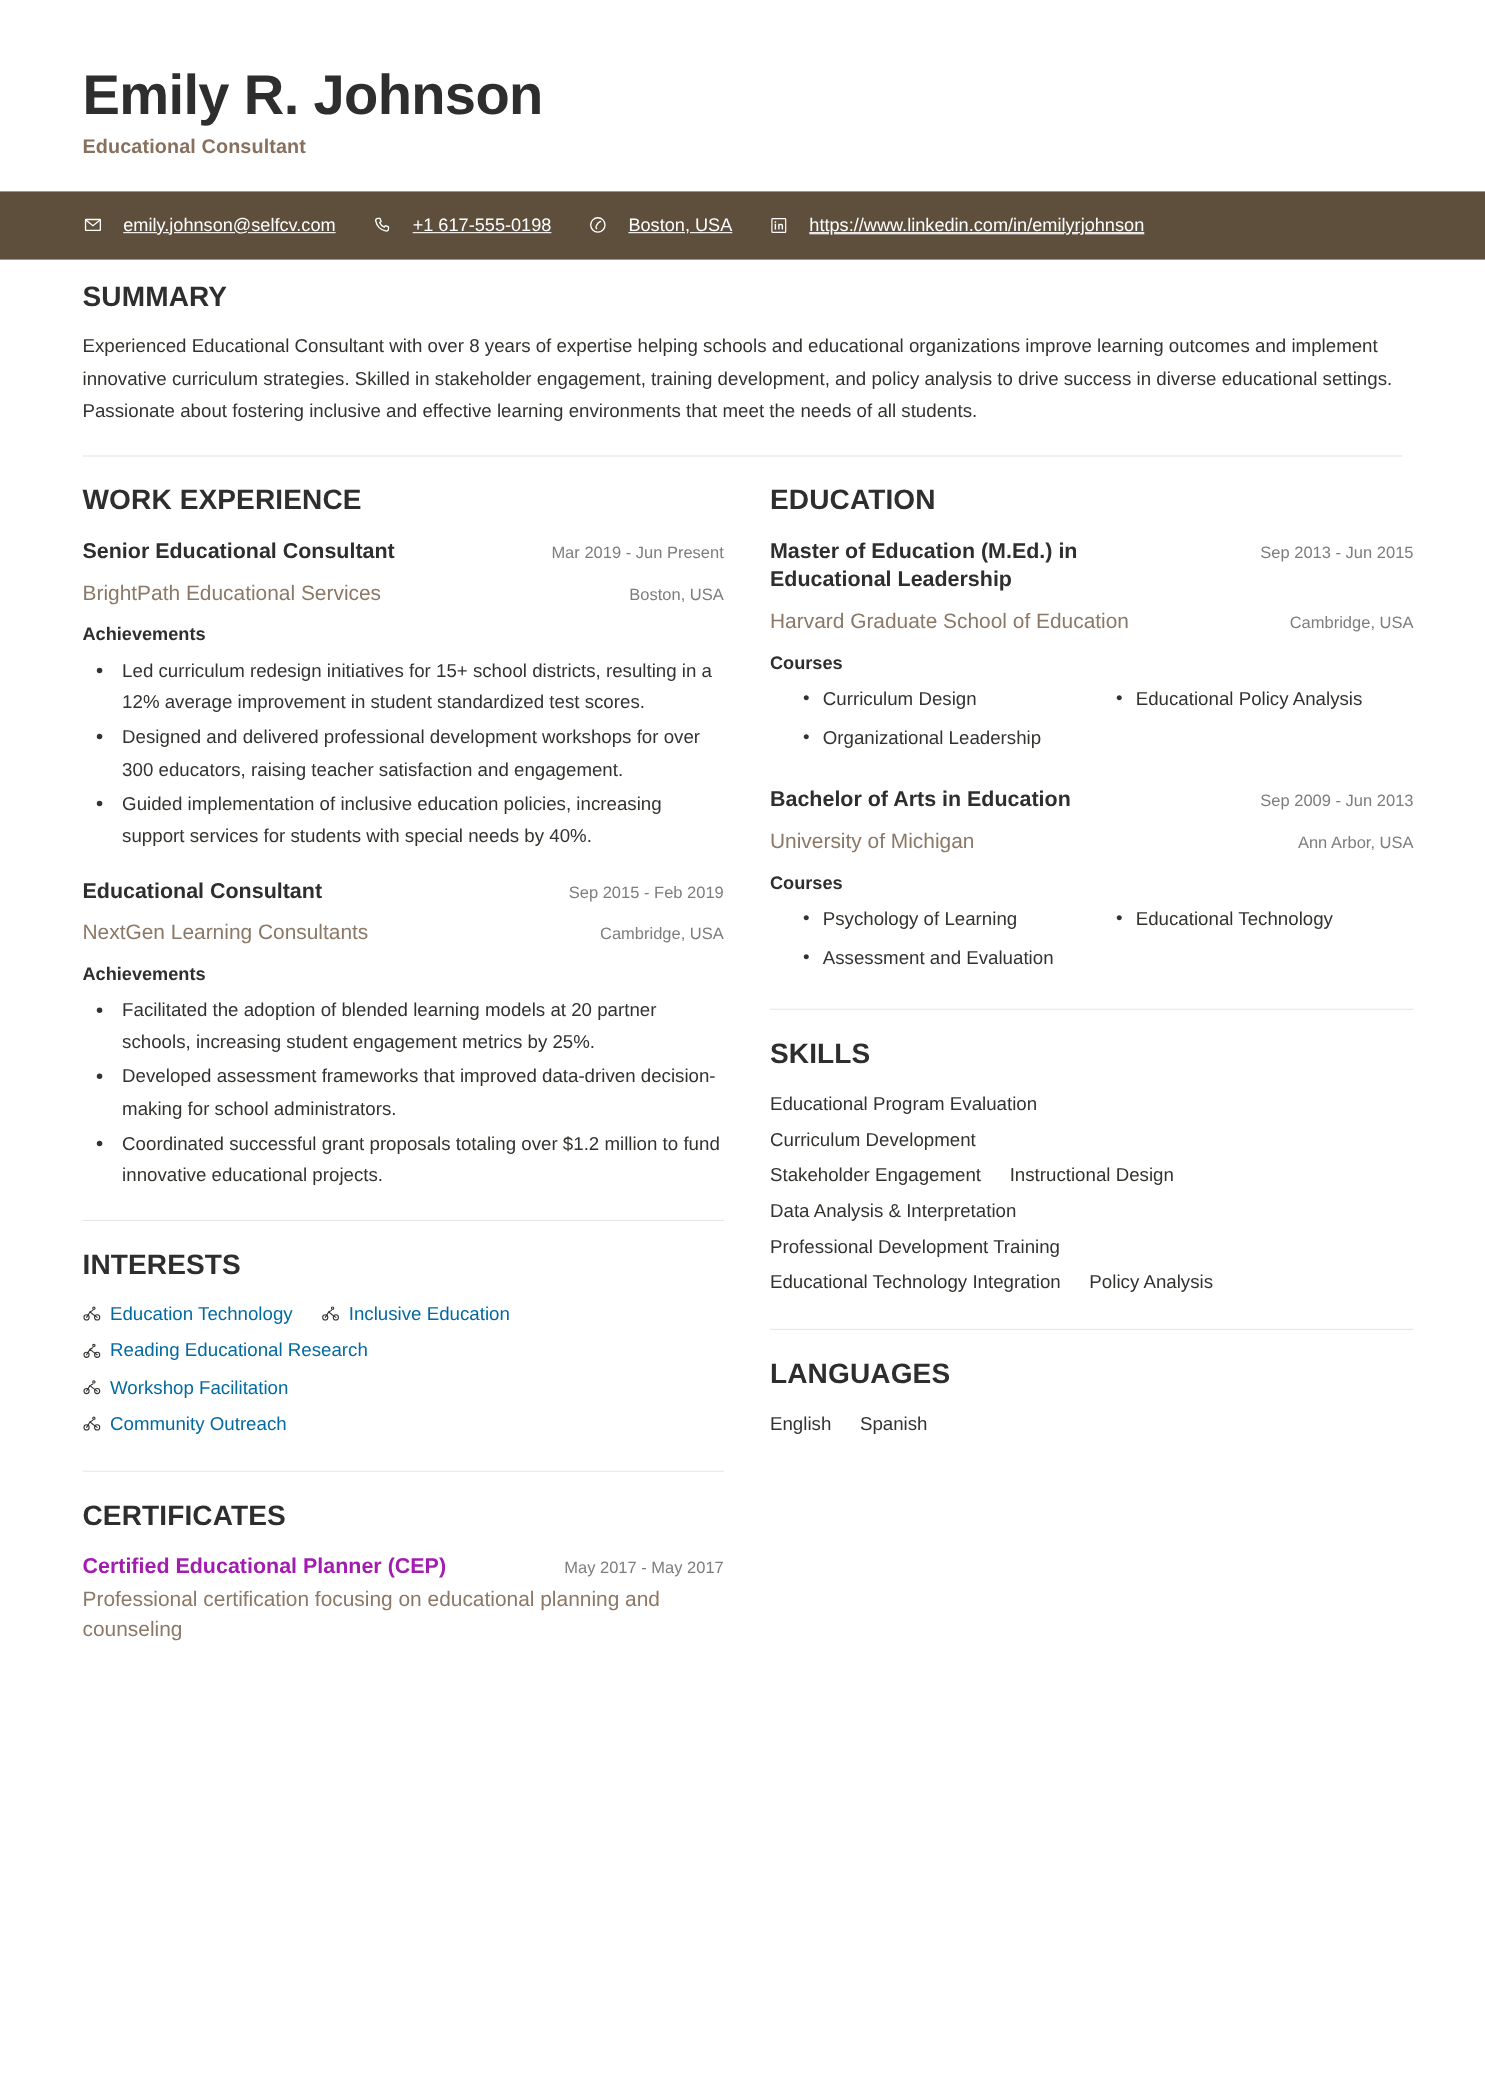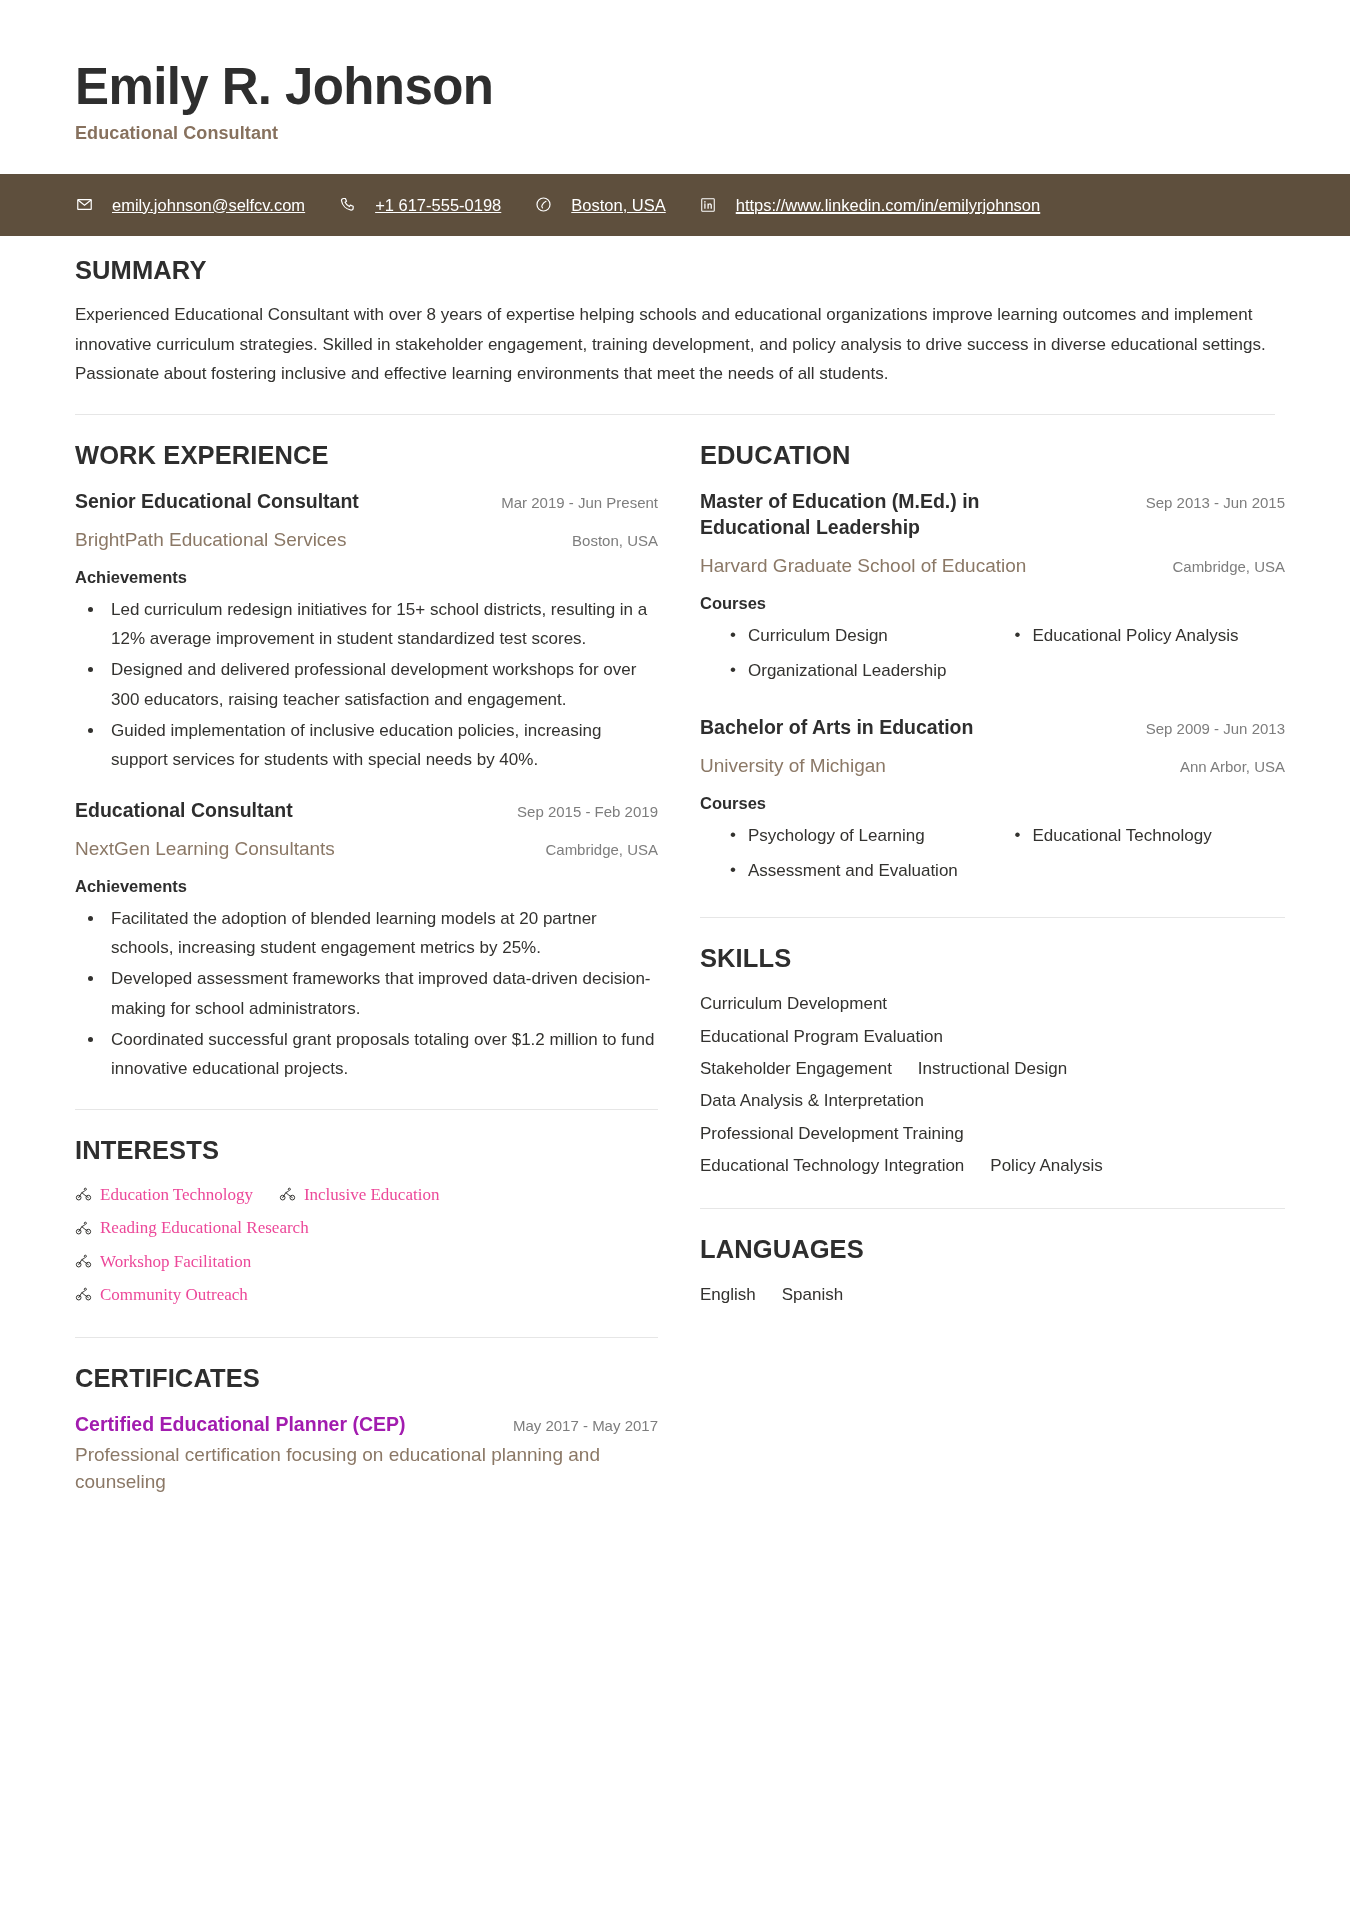--- a/index.html
+++ b/index.html
@@ -200,23 +200,22 @@
     display: flex;
     gap: 0 26px;
     align-items: center;
   }
   .interest {
     display: flex;
     align-items: center;
     gap: 8px;
     font-size: 17px;
     line-height: 1.95;
-    color: #ec4899;
+    color: #0369a1;
     white-space: nowrap;
-    font-family: Liberation Serif, serif;
   }
   .interest .bike-ico {
     width: 17px; height: 17px; flex: 0 0 17px;
     display:inline-flex; align-items:center; justify-content:center;
   }
   .interest .bike-ico svg { display:block; }
 
   
   .cert-title {
     font-size: 19.5px;
@@ -471,24 +470,24 @@
             </ul>
           </div>
         </div>
 
         <div class="section-sep"></div>
 
         <div class="section">
           <h2 class="section-title">SKILLS</h2>
           <div class="tag-rows">
             <div class="tag-row">
+              <span class="tag">Educational Program Evaluation</span>
+            </div>
+            <div class="tag-row">
               <span class="tag">Curriculum Development</span>
-            </div>
-            <div class="tag-row">
-              <span class="tag">Educational Program Evaluation</span>
             </div>
             <div class="tag-row">
               <span class="tag">Stakeholder Engagement</span>
               <span class="tag">Instructional Design</span>
             </div>
             <div class="tag-row">
               <span class="tag">Data Analysis &amp; Interpretation</span>
             </div>
             <div class="tag-row">
               <span class="tag">Professional Development Training</span>

